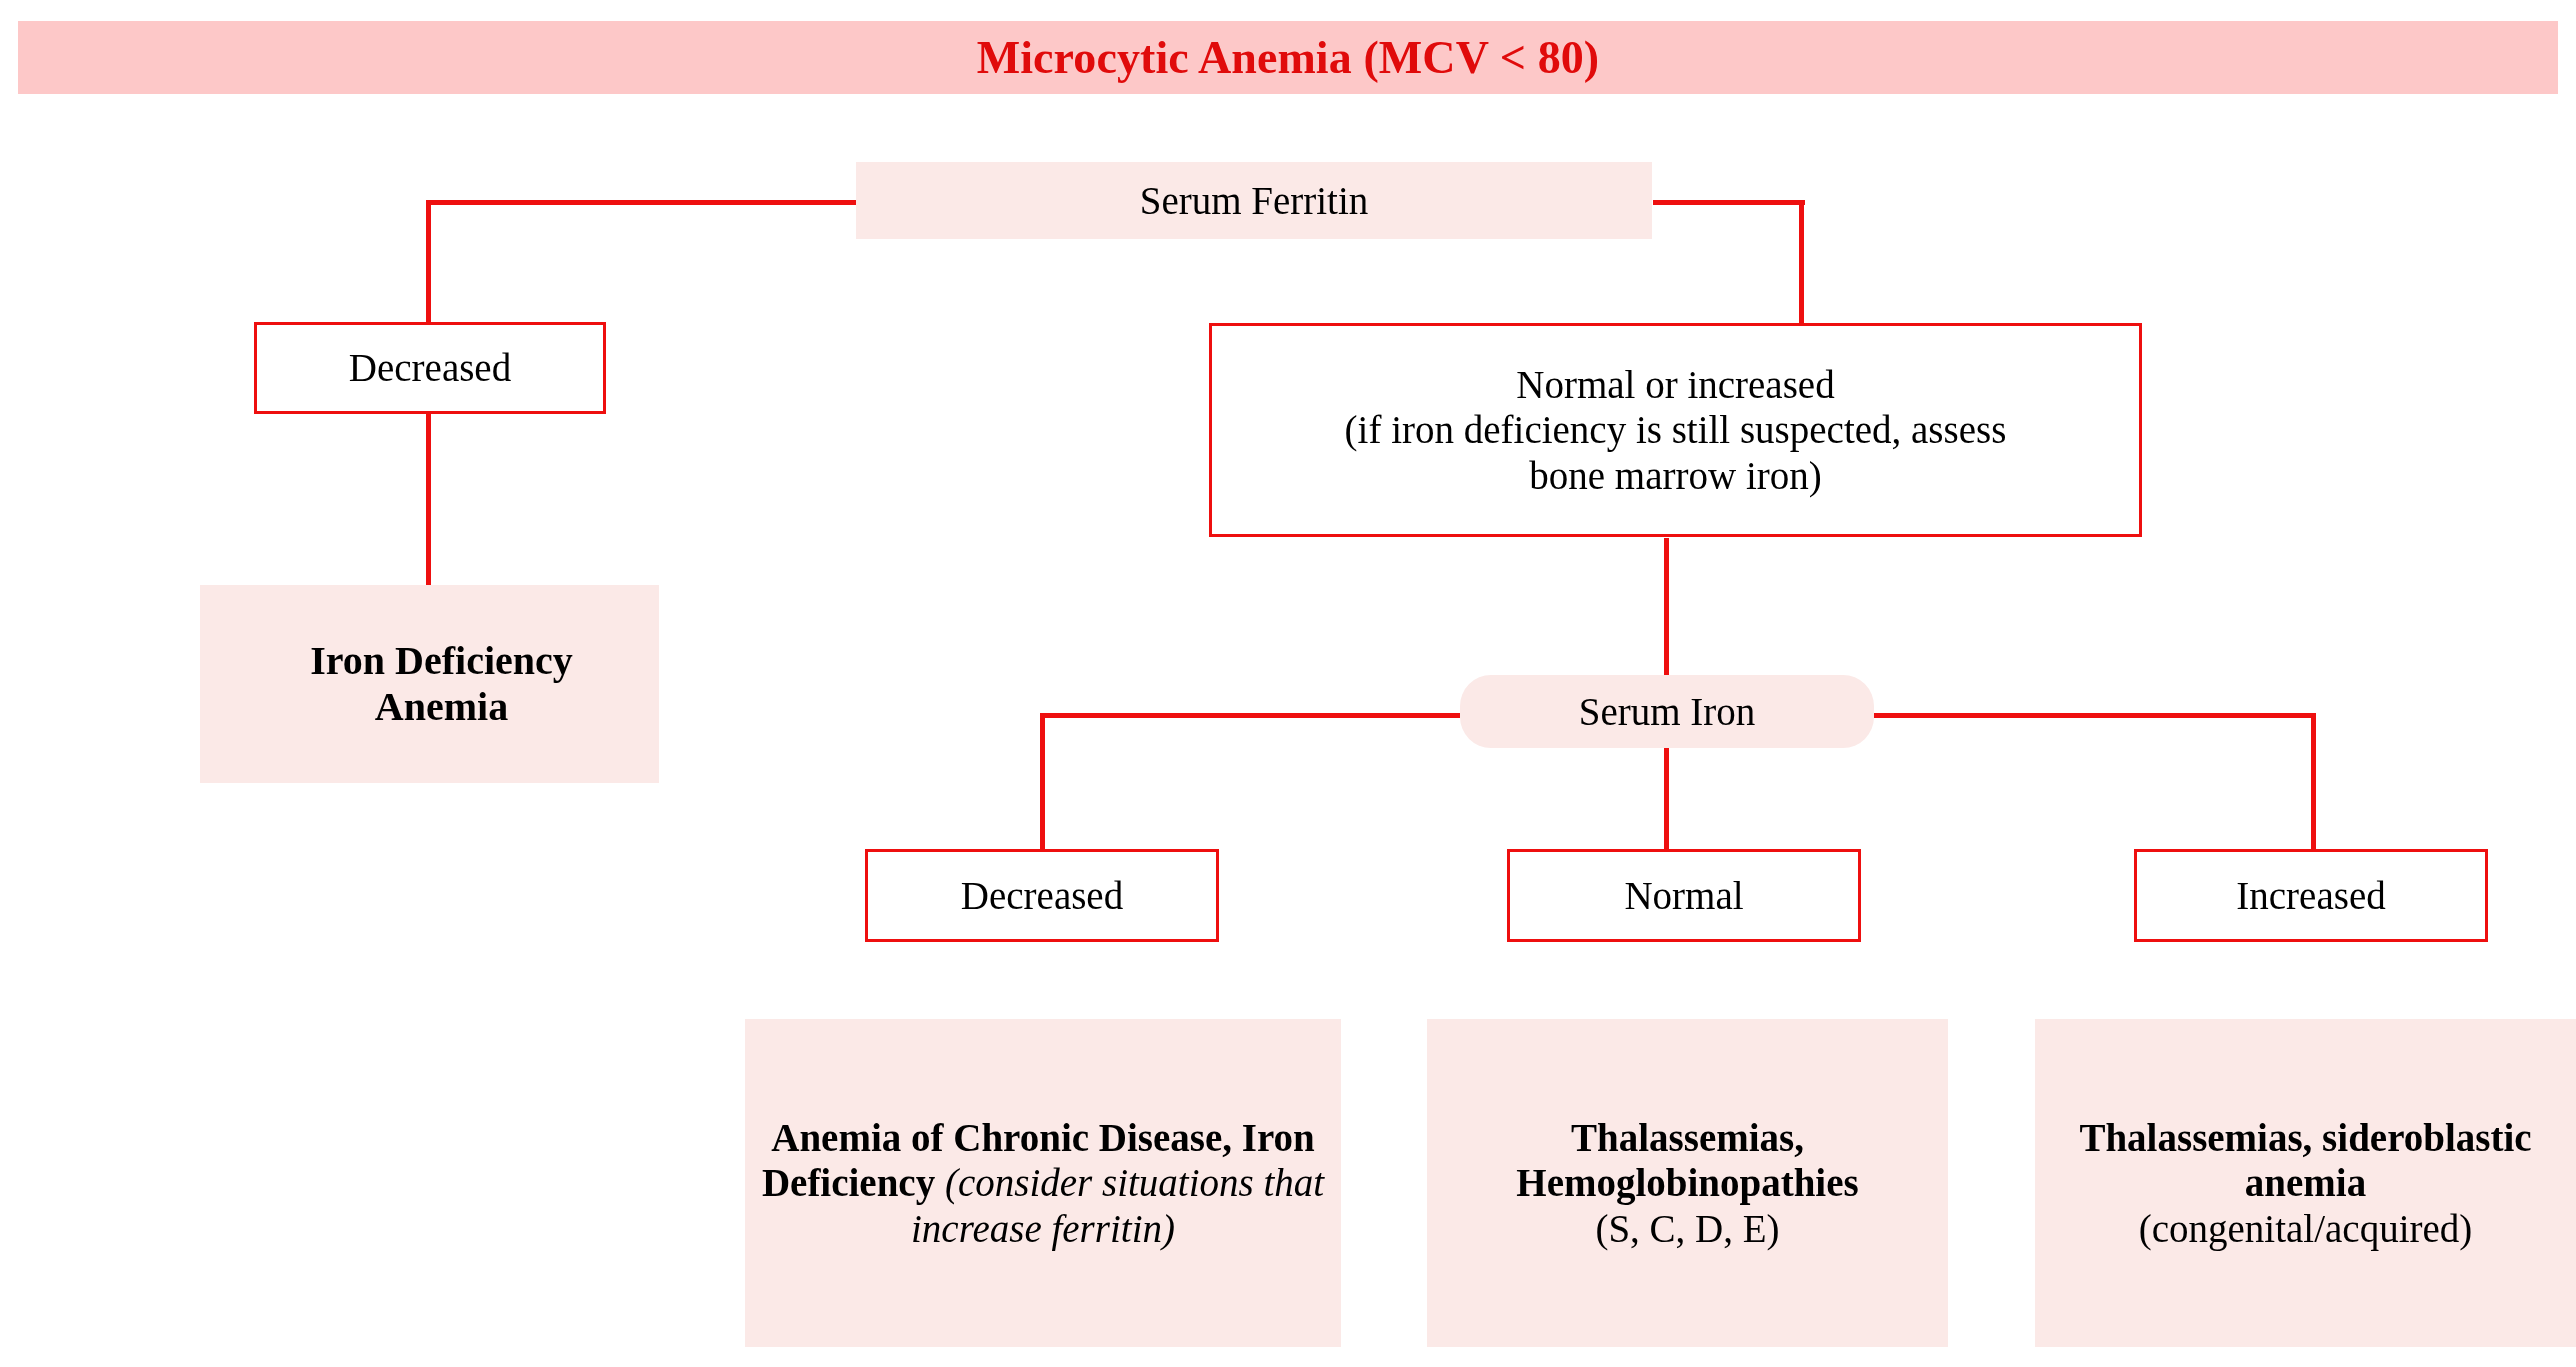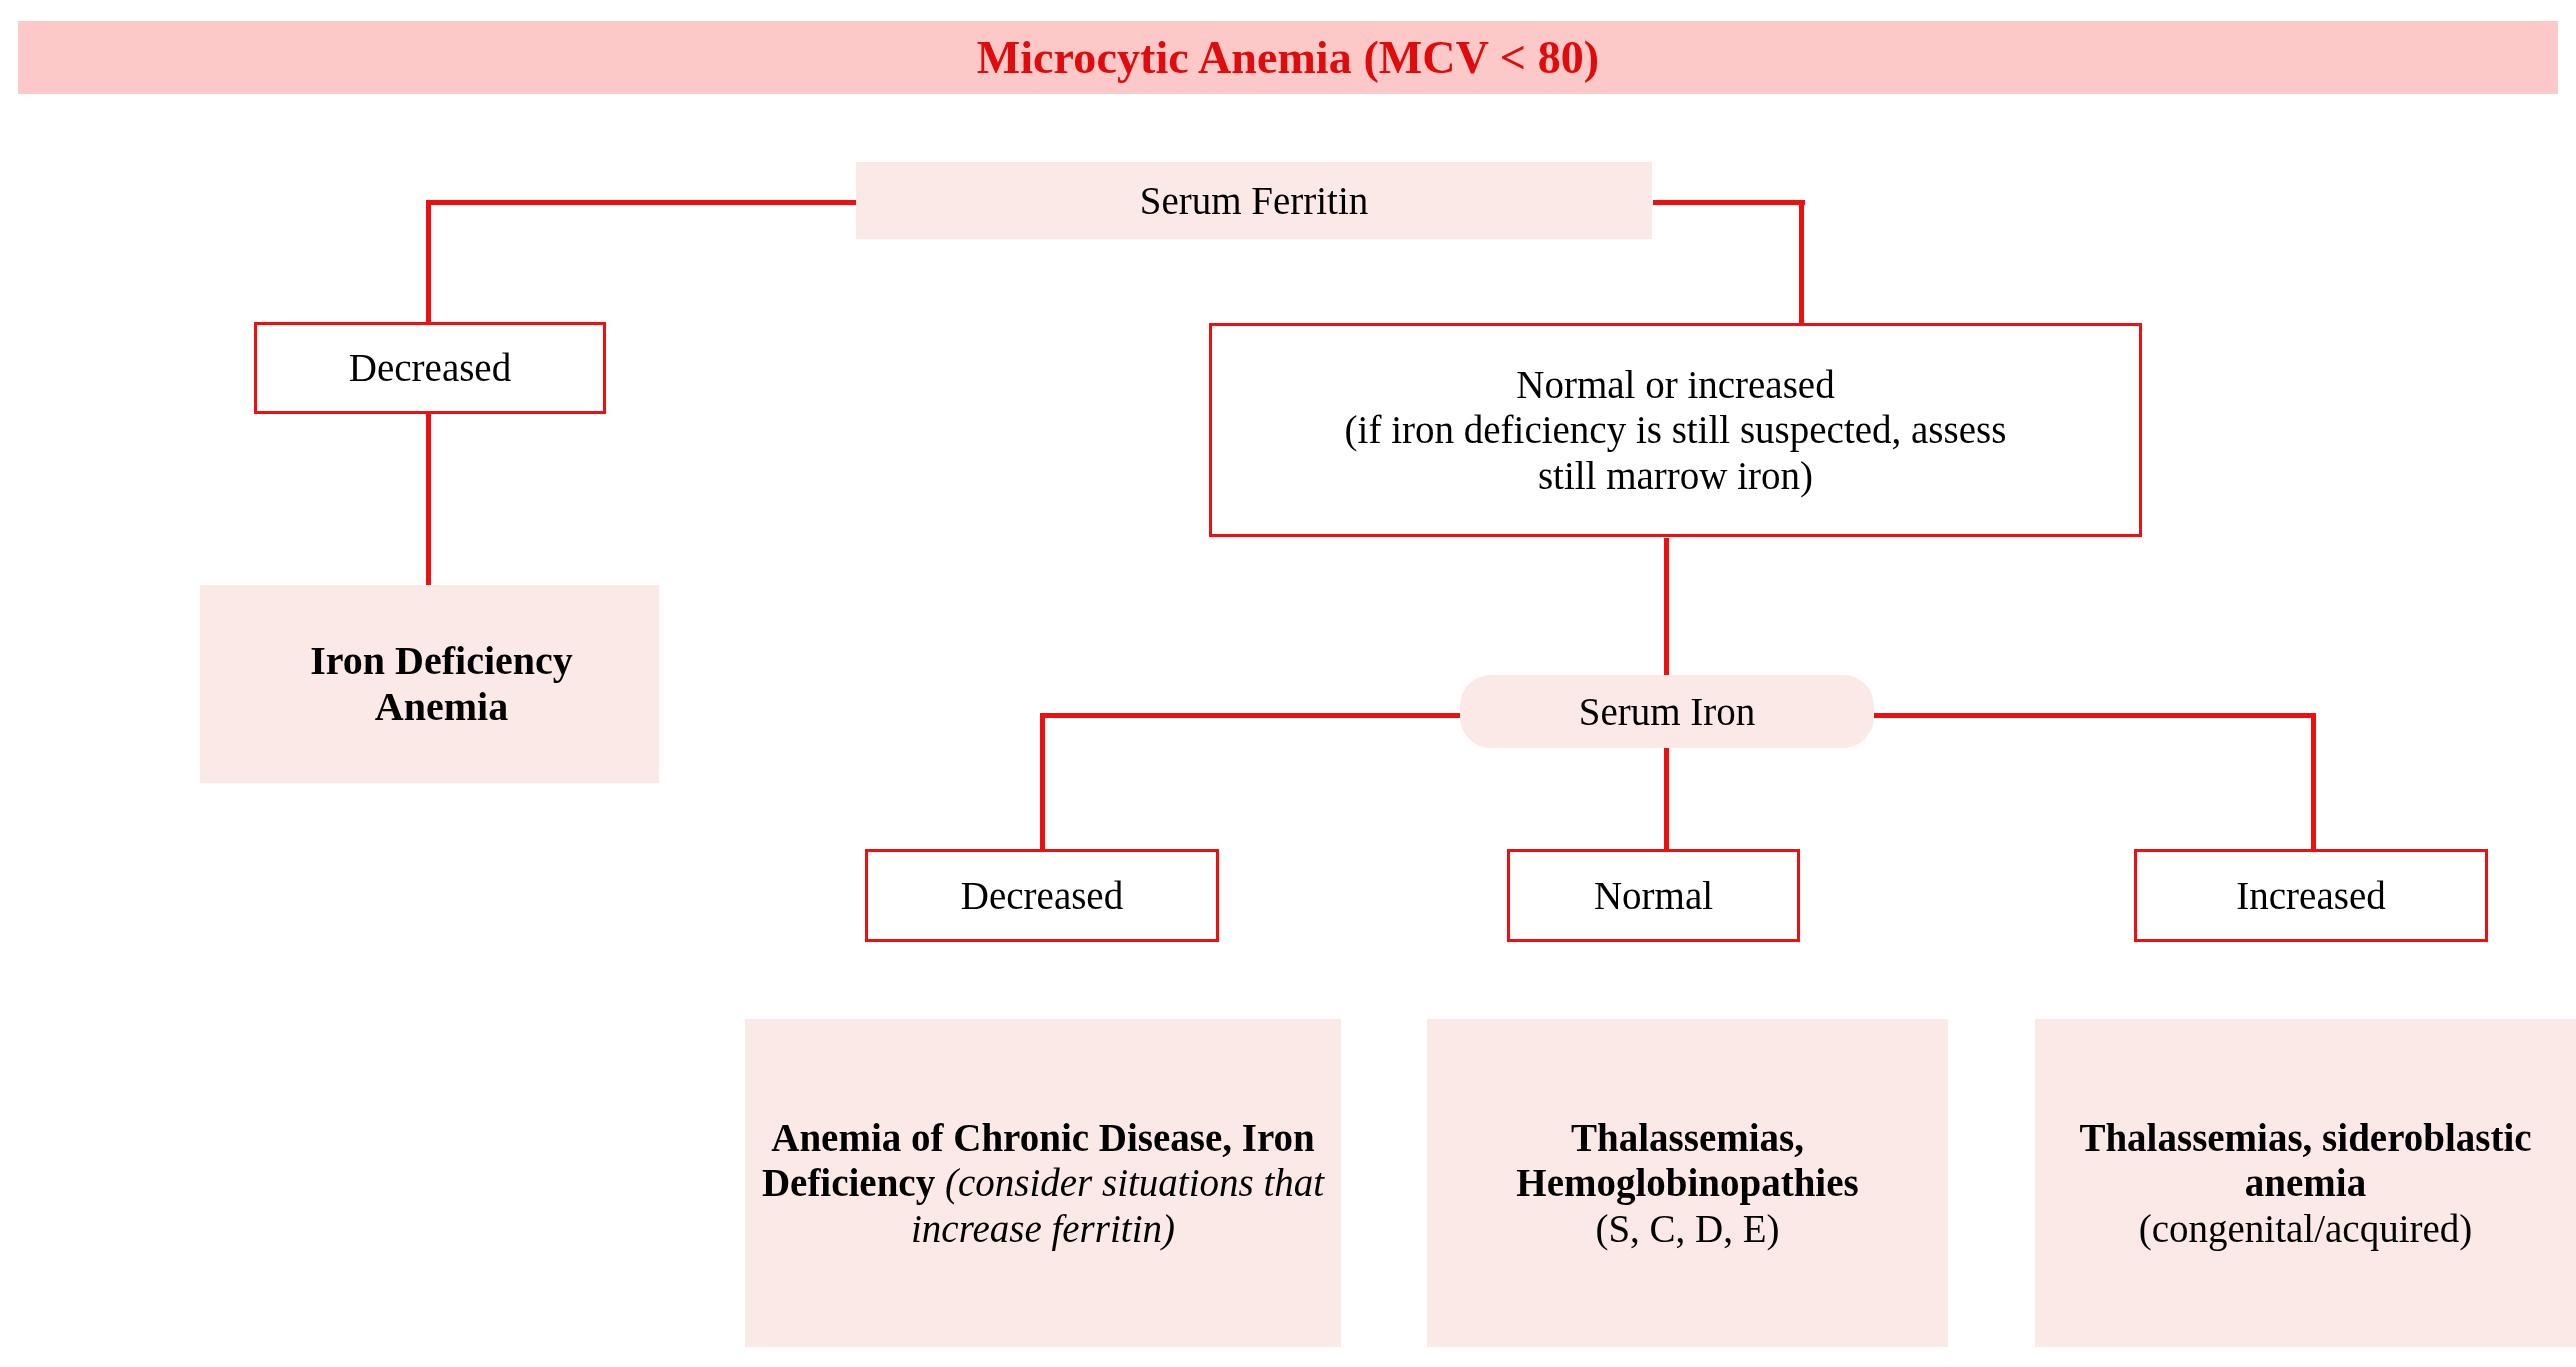--- a/index.html
+++ b/index.html
@@ -113,33 +113,33 @@
     <span class="node-inner fs-bold">
       <span>Iron Deficiency</span><br>
       <span>Anemia</span>
     </span>
   </div>
 
   <div class="node node-outline" style="left:1209px; top:323px; width:933px; height:214px;">
     <span class="node-inner fs-plain">
       <span>Normal or increased</span><br>
       <span>(if iron deficiency is still suspected, assess</span><br>
-      <span>still marrow iron)</span>
+      <span>bone marrow iron)</span>
     </span>
   </div>
 
   <div class="node node-fill" style="left:1460px; top:675px; width:414px; height:73px;border-radius:31px;">
     <span class="node-inner fs-plain">Serum Iron</span>
   </div>
 
   <div class="node node-outline" style="left:865px; top:849px; width:354px; height:93px;">
     <span class="node-inner fs-plain">Decreased</span>
   </div>
 
-  <div class="node node-outline" style="left:1507px; top:849px; width:293px; height:93px;">
+  <div class="node node-outline" style="left:1507px; top:849px; width:354px; height:93px;">
     <span class="node-inner fs-plain">Normal</span>
   </div>
 
   <div class="node node-outline" style="left:2134px; top:849px; width:354px; height:93px;">
     <span class="node-inner fs-plain">Increased</span>
   </div>
 
   <div class="node node-fill" style="left:745px; top:1019px; width:596px; height:328px;">
     <span class="node-inner fs-bold-sm">
       <span>Anemia of Chronic Disease, Iron Deficiency </span><span class="italic">(consider situations that increase ferritin)</span>

